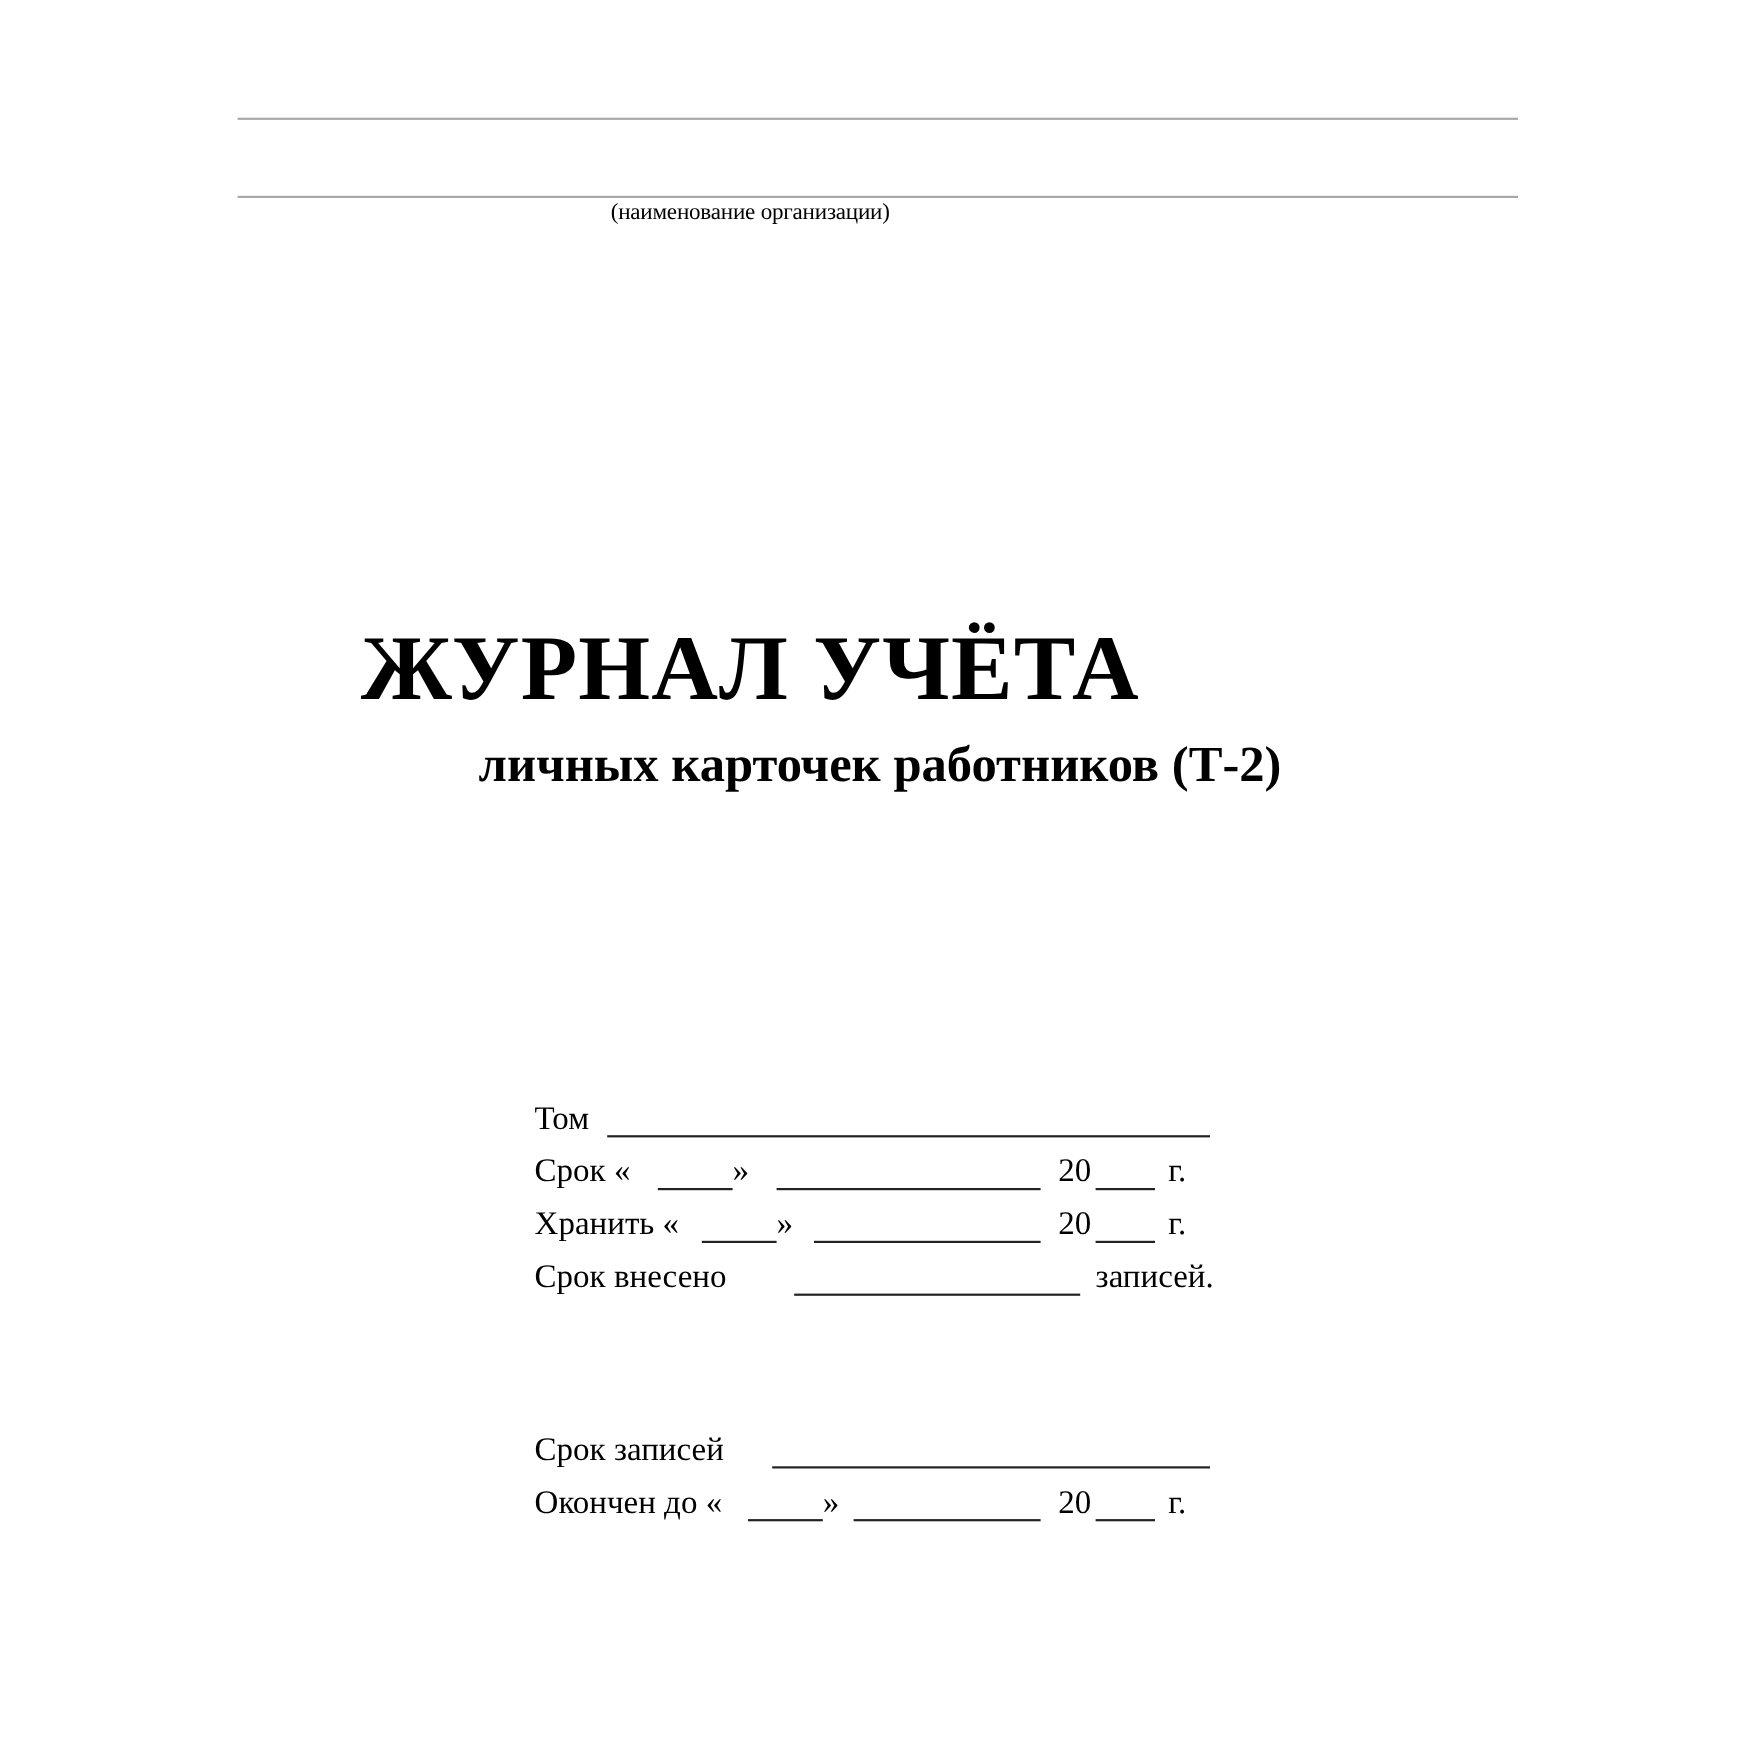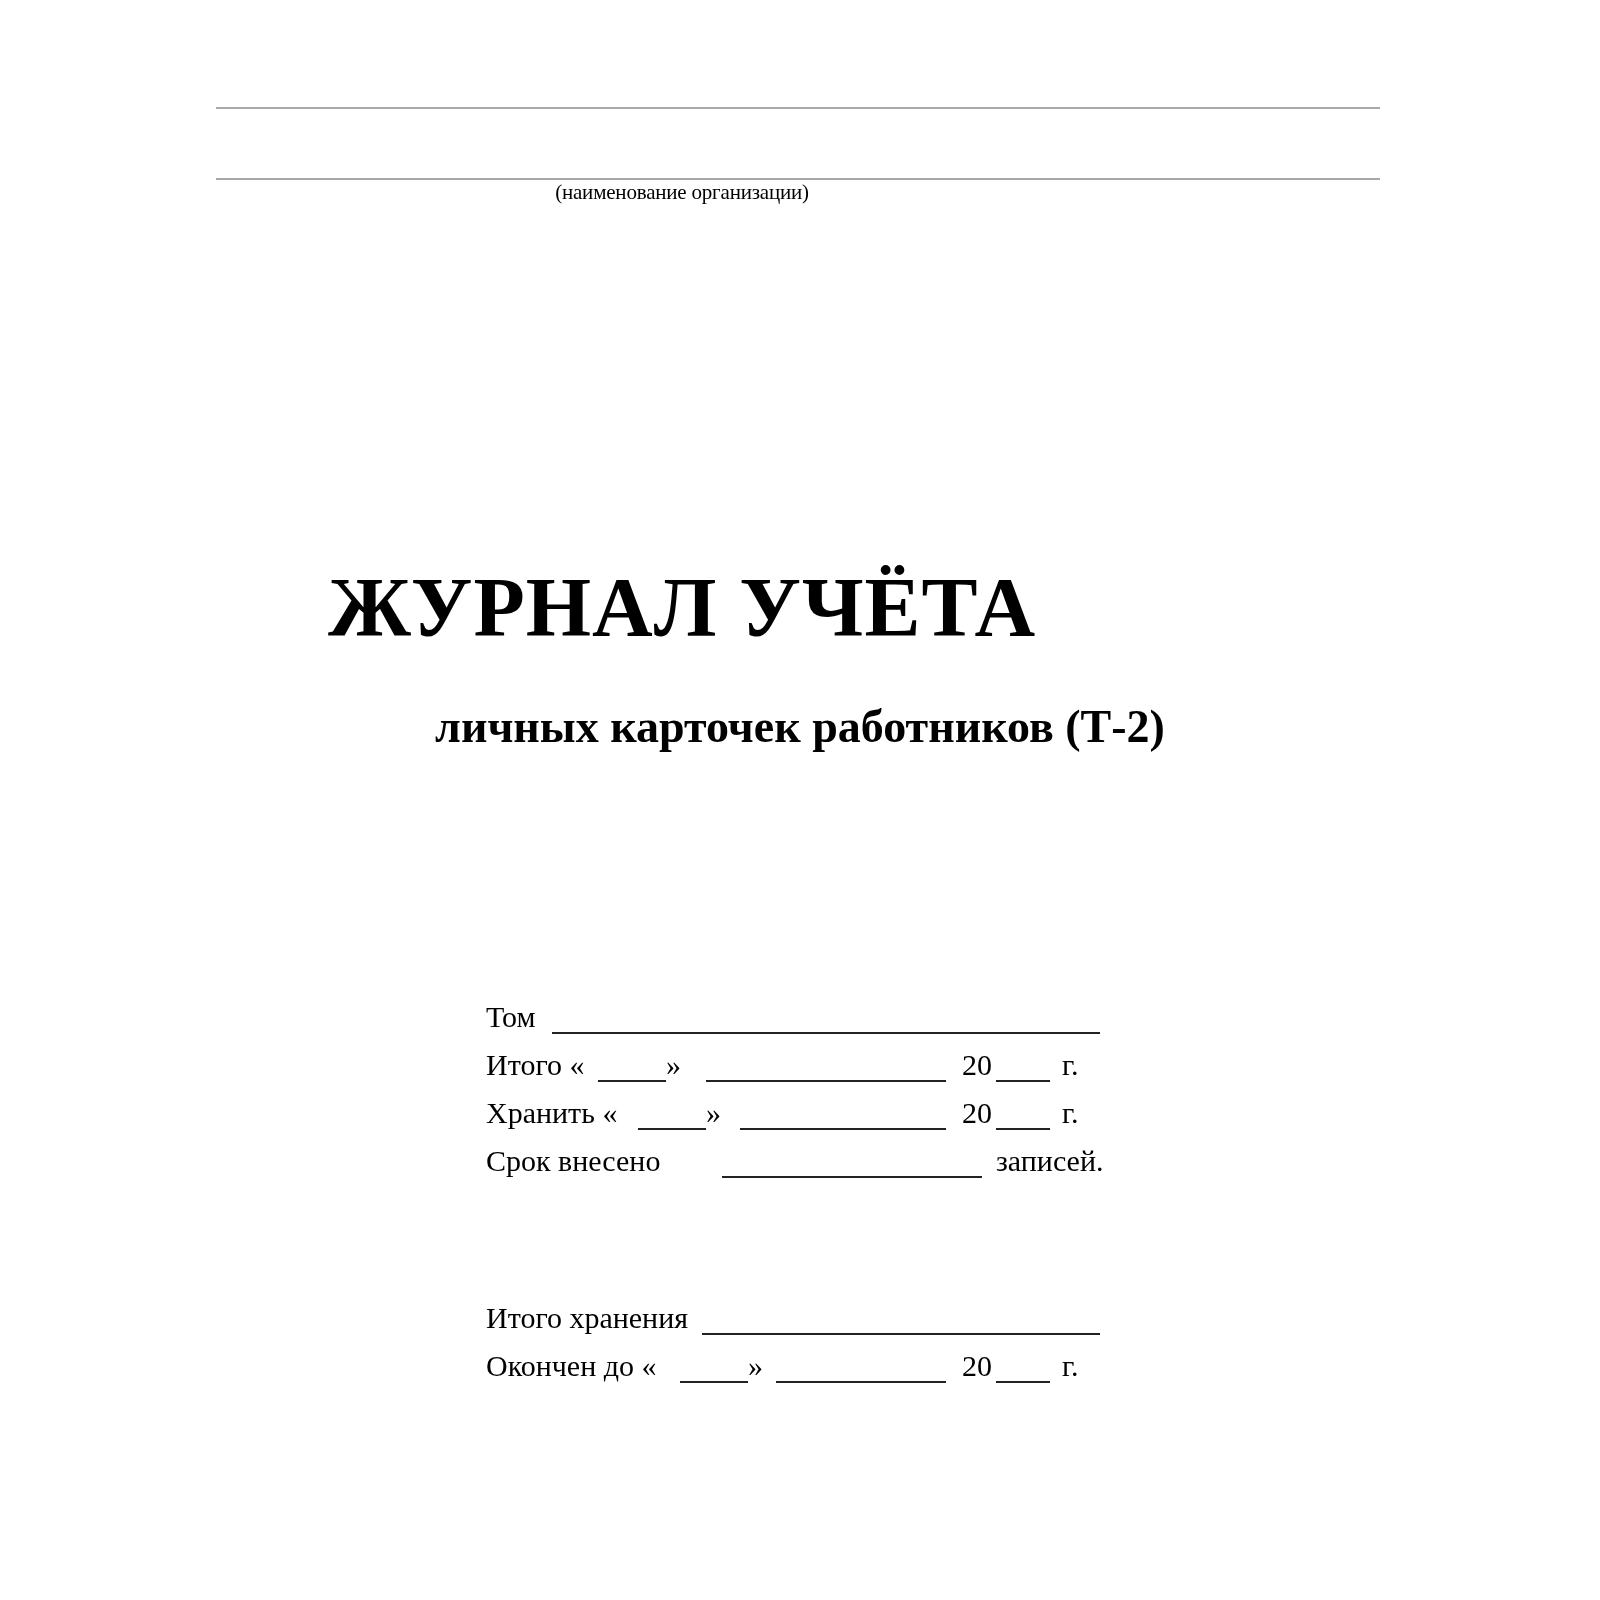--- a/index.html
+++ b/index.html
@@ -4,42 +4,42 @@
   <style>
     html, body { margin: 0; padding: 0; background: #ffffff; }
     body { width: 1600px; height: 1600px; position: relative; overflow: hidden;
            font-family: "Liberation Serif", "DejaVu Serif", serif; color: #000; }
     .hr { position: absolute; left: 216px; width: 1164px; height: 0; border-top: 2px solid #a8a8a8; }
     .org-caption { position: absolute; top: 180px; left: 0; width: 1364px; text-align: center;
                    font-size: 21px; letter-spacing: -0.2px; }
     .title { position: absolute; top: 566px; left: 0; width: 1364px; text-align: center;
              font-weight: bold; font-size: 84px; line-height: 1; letter-spacing: 1px; }
     .subtitle { position: absolute; top: 672px; left: 0; width: 1600px; text-align: center;
-                font-weight: bold; font-size: 46px; line-height: 1; margin-top: 32px; }
+                font-weight: bold; font-size: 46px; line-height: 1; }
     .row { position: absolute; left: 486px; font-size: 30px; line-height: 1; white-space: nowrap; }
     .blank { position: absolute; height: 0; border-bottom: 2px solid #222; }
     .txt { position: absolute; top: 0; white-space: nowrap; }
   </style>
 </head>
 <body>
 
 <div class="hr" style="top:107px;"></div>
 <div class="hr" style="top:178px;"></div>
 <div class="org-caption">(наименование организации)</div>
 
 <div class="title">ЖУРНАЛ УЧЁТА</div>
 <div class="subtitle">личных карточек работников (Т-2)</div>
 
 <div class="row" style="top:1002px;">
   <span class="txt" style="left:0;">Том</span>
   <span class="blank" style="left:66px; width:548px; top:30px;"></span>
 </div>
 
 <div class="row" style="top:1050px;">
-  <span class="txt" style="left:0;">Итого «</span>
+  <span class="txt" style="left:0;">Срок «</span>
   <span class="blank" style="left:112px; width:68px; top:30px;"></span>
   <span class="txt" style="left:180px;">»</span>
   <span class="blank" style="left:220px; width:240px; top:30px;"></span>
   <span class="txt" style="left:476px;">20</span>
   <span class="blank" style="left:510px; width:54px; top:30px;"></span>
   <span class="txt" style="left:576px;">г.</span>
 </div>
 
 <div class="row" style="top:1098px;">
   <span class="txt" style="left:0;">Хранить «</span>
@@ -51,21 +51,21 @@
   <span class="txt" style="left:576px;">г.</span>
 </div>
 
 <div class="row" style="top:1146px;">
   <span class="txt" style="left:0;">Срок внесено</span>
   <span class="blank" style="left:236px; width:260px; top:30px;"></span>
   <span class="txt" style="left:510px;">записей.</span>
 </div>
 
 <div class="row" style="top:1303px;">
-  <span class="txt" style="left:0;">Итого хранения</span>
+  <span class="txt" style="left:0;">Срок записей</span>
   <span class="blank" style="left:216px; width:398px; top:30px;"></span>
 </div>
 
 <div class="row" style="top:1351px;">
   <span class="txt" style="left:0;">Окончен до «</span>
   <span class="blank" style="left:194px; width:68px; top:30px;"></span>
   <span class="txt" style="left:262px;">»</span>
   <span class="blank" style="left:290px; width:170px; top:30px;"></span>
   <span class="txt" style="left:476px;">20</span>
   <span class="blank" style="left:510px; width:54px; top:30px;"></span>

